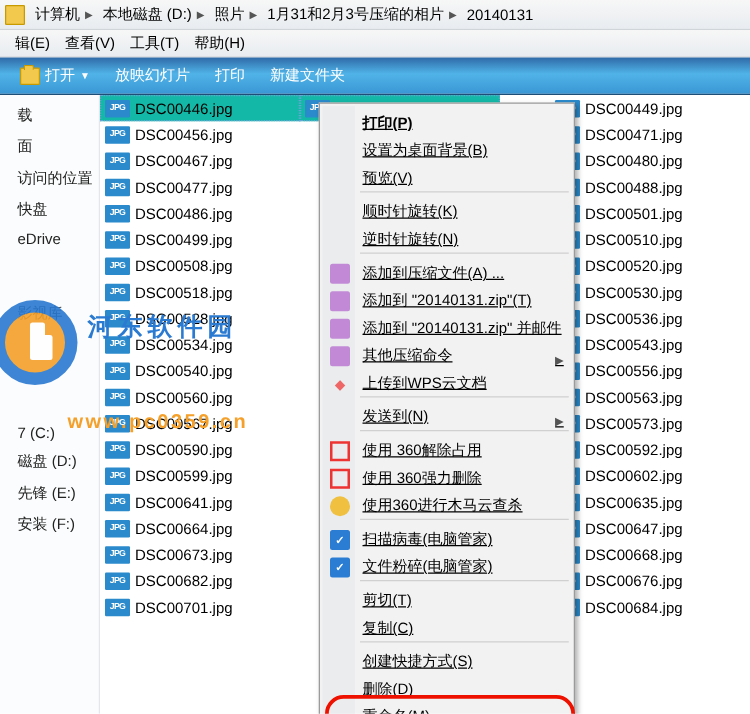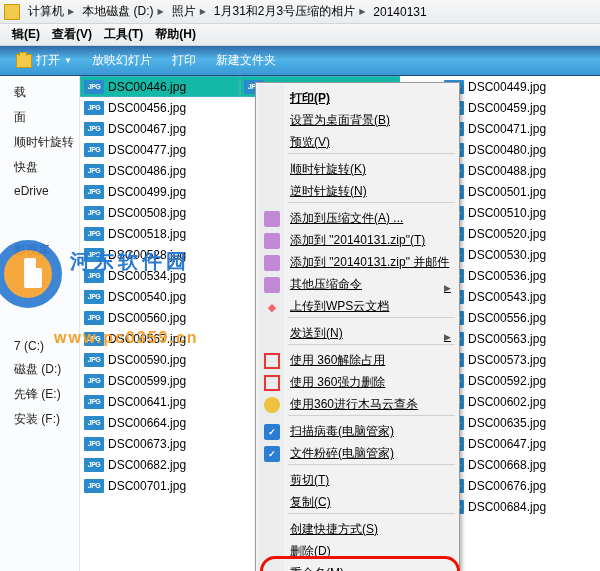--- a/index.html
+++ b/index.html
@@ -4,21 +4,21 @@
 <style>
 * { margin: 0; padding: 0; box-sizing: border-box; font-family: "Microsoft YaHei", "SimSun", sans-serif; font-size: 12px; }
 body { width: 600px; height: 571px; overflow: hidden; background: #fff; }
 
 .breadcrumb { height: 24px; background: linear-gradient(#f7f7f7,#e8ecf0); border-bottom: 1px solid #d0d5da; display: flex; align-items: center; padding: 0 4px; }
 .breadcrumb .fold-icon { width: 16px; height: 16px; background: #f2c94c; border: 1px solid #c79a00; border-radius: 1px; margin-right: 4px; }
 .bc { display: flex; align-items: center; cursor: pointer; padding: 0 4px; }
 .bc .arrow { margin-left: 4px; font-size: 8px; color: #555; }
 
 .menubar { height: 22px; background: linear-gradient(#f7f7f7,#e8ecf0); border-bottom: 1px solid #d0d5da; display: flex; align-items: center; padding: 0 6px; }
-.menubar .mi { padding: 0 6px; cursor: pointer; font-weight: bold; }
+.menubar .mi { padding: 0 6px; cursor: pointer; }
 
 .toolbar { height: 30px; background: linear-gradient(#2f6aa8,#50b3e8 45%,#3a97d4); color: #fff; display: flex; align-items: center; padding: 0 6px; border-bottom: 1px solid #1d4e77; }
 .toolbar .tb { display: flex; align-items: center; padding: 0 10px; cursor: pointer; }
 .tb .dd { font-size: 8px; margin-left: 4px; }
 .tb .open-icon { width: 16px; height: 14px; background: #f2c94c; border: 1px solid #c79a00; border-radius: 1px; margin-right: 4px; position: relative; }
 .tb .open-icon::after { content:""; position:absolute; top:-3px; left:2px; width:6px; height:3px; background:#f2c94c; border:1px solid #c79a00; border-bottom:none; border-radius:1px 1px 0 0;}
 
 .main { display: flex; height: calc(571px - 24px - 22px - 30px); }
 .side { width: 80px; border-right: 1px solid #e3e7eb; background: #fbfcfd; overflow: hidden; padding-top: 4px; }
 .side .si { padding: 4px 6px 4px 14px; white-space: nowrap; cursor: pointer; color: #222; }
@@ -92,21 +92,21 @@
     </span>
   <span class="tb">放映幻灯片</span>
   <span class="tb">打印</span>
   <span class="tb">新建文件夹</span>
 </div>
 
 <div class="main">
   <div class="side" id="sidebar">
       <div class="si">载</div>
       <div class="si">面</div>
-      <div class="si">顺时针旋转</div>
+      <div class="si">访问的位置</div>
       <div class="si">快盘</div>
       <div class="si">eDrive</div>
       <div style="height: 18px;"></div>
       <div style="height: 18px;"></div>
       <div class="si">影视库</div>
       <div style="height: 18px;"></div>
       <div style="height: 18px;"></div>
       <div style="height: 18px;"></div>
       <div style="height: 18px;"></div>
       <div class="si">7 (C:)</div>
@@ -205,24 +205,20 @@
           </div>
         </div>
       <div class="col" id="col3" style="width:40px"></div>
       <div class="col last" id="col4">
           <div class="file">
             <span class="jpg-icon">JPG</span>
             <span>DSC00449.jpg</span>
           </div>
           <div class="file">
             <span class="jpg-icon">JPG</span>
-            <span>DSC00459.jpg</span>
-          </div>
-          <div class="file">
-            <span class="jpg-icon">JPG</span>
             <span>DSC00471.jpg</span>
           </div>
           <div class="file">
             <span class="jpg-icon">JPG</span>
             <span>DSC00480.jpg</span>
           </div>
           <div class="file">
             <span class="jpg-icon">JPG</span>
             <span>DSC00488.jpg</span>
           </div>

